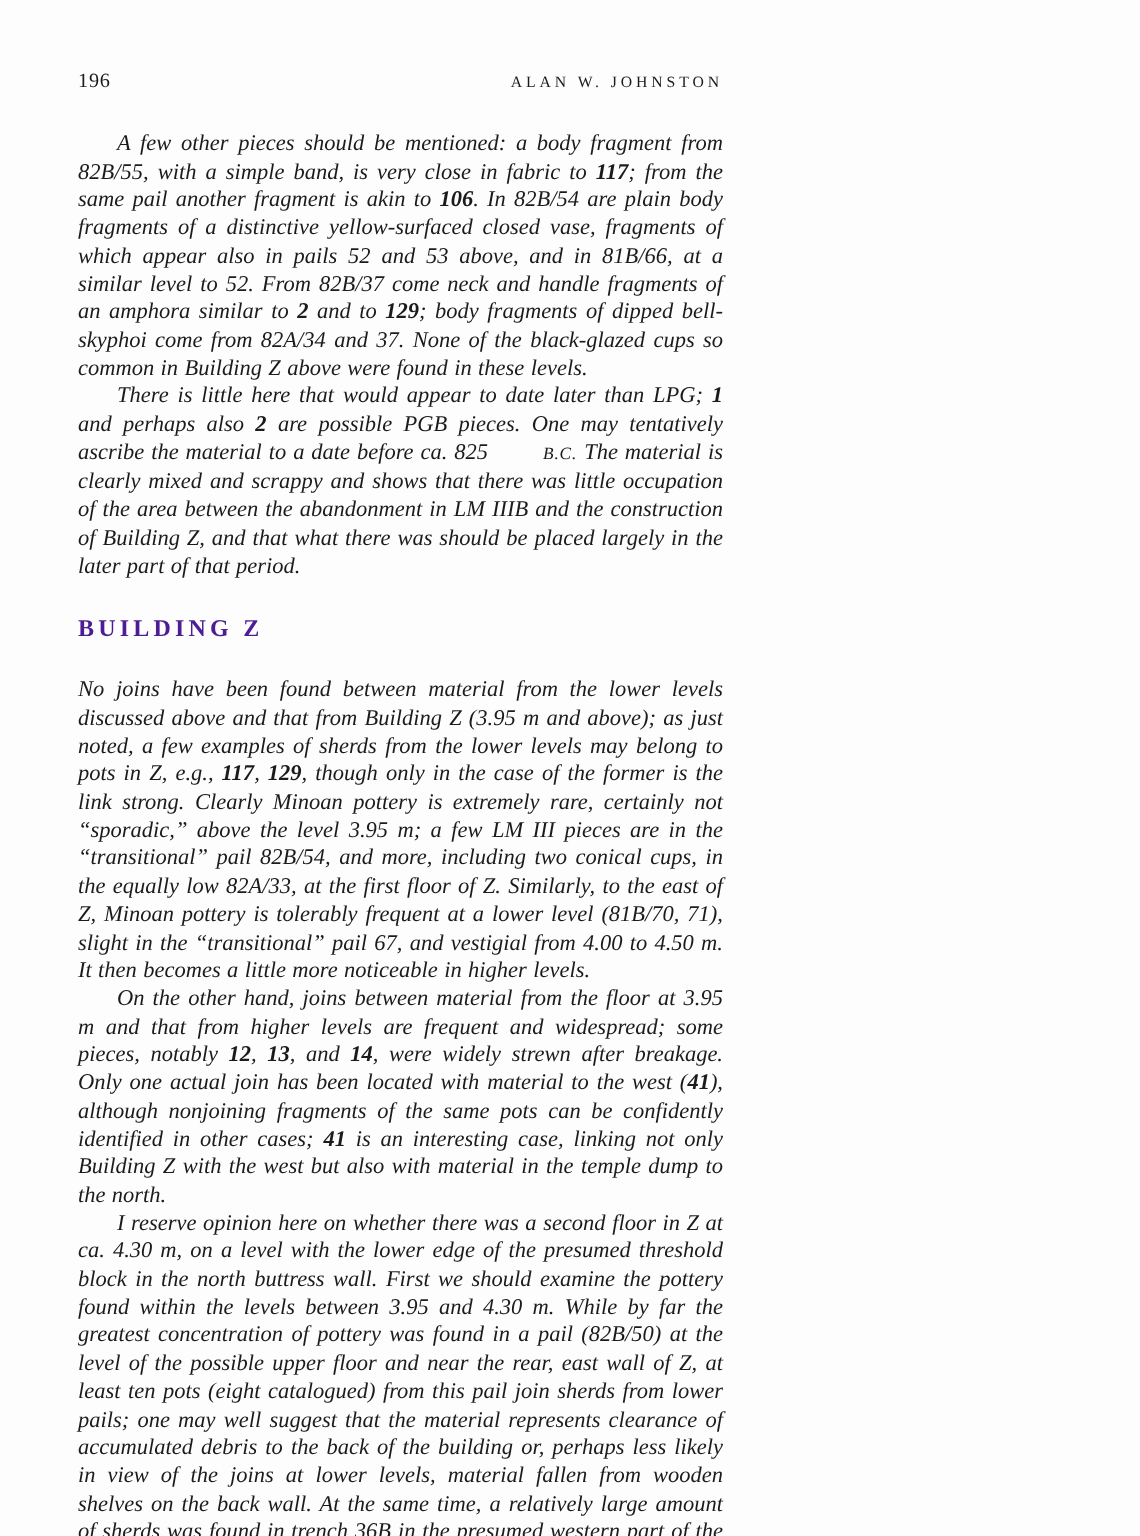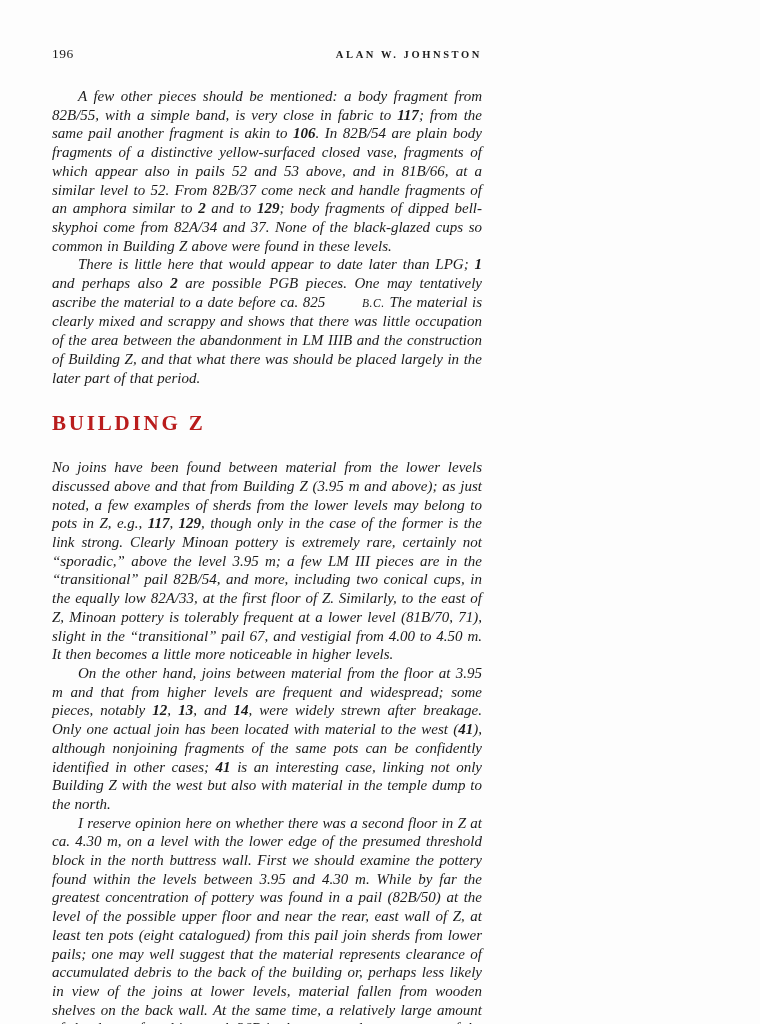--- a/index.html
+++ b/index.html
@@ -29,39 +29,39 @@
     align-items: baseline;
     margin-bottom: 25px;
   }
   .page-number {
     font-size: 13.5px;
     letter-spacing: 0.5px;
   }
   .running-head {
     font-size: 10.5px;
     letter-spacing: 2.6px;
-    font-weight: bold;
+    font-weight: normal;
   }
   .para {
     margin: 0;
     font-size: 15px;
     line-height: 18.7px;
     text-align: justify;
     word-spacing: 0.5px;
     font-style: italic;
   }
   .para.indent {
     text-indent: 26px;
   }
   .section-heading {
     margin: 24px 0 22px 0;
-    font-size: 21px;
+    font-size: 16px;
     font-weight: bold;
     letter-spacing: 2.8px;
-    color: #b91c1c;
+    color: #4c1d95;
   }
   .bold {
     font-weight: bold;
   }
   .sc {
     font-size: 11.5px;
     letter-spacing: 0.6px;
     margin-left: 32px;
   }
 </style>

